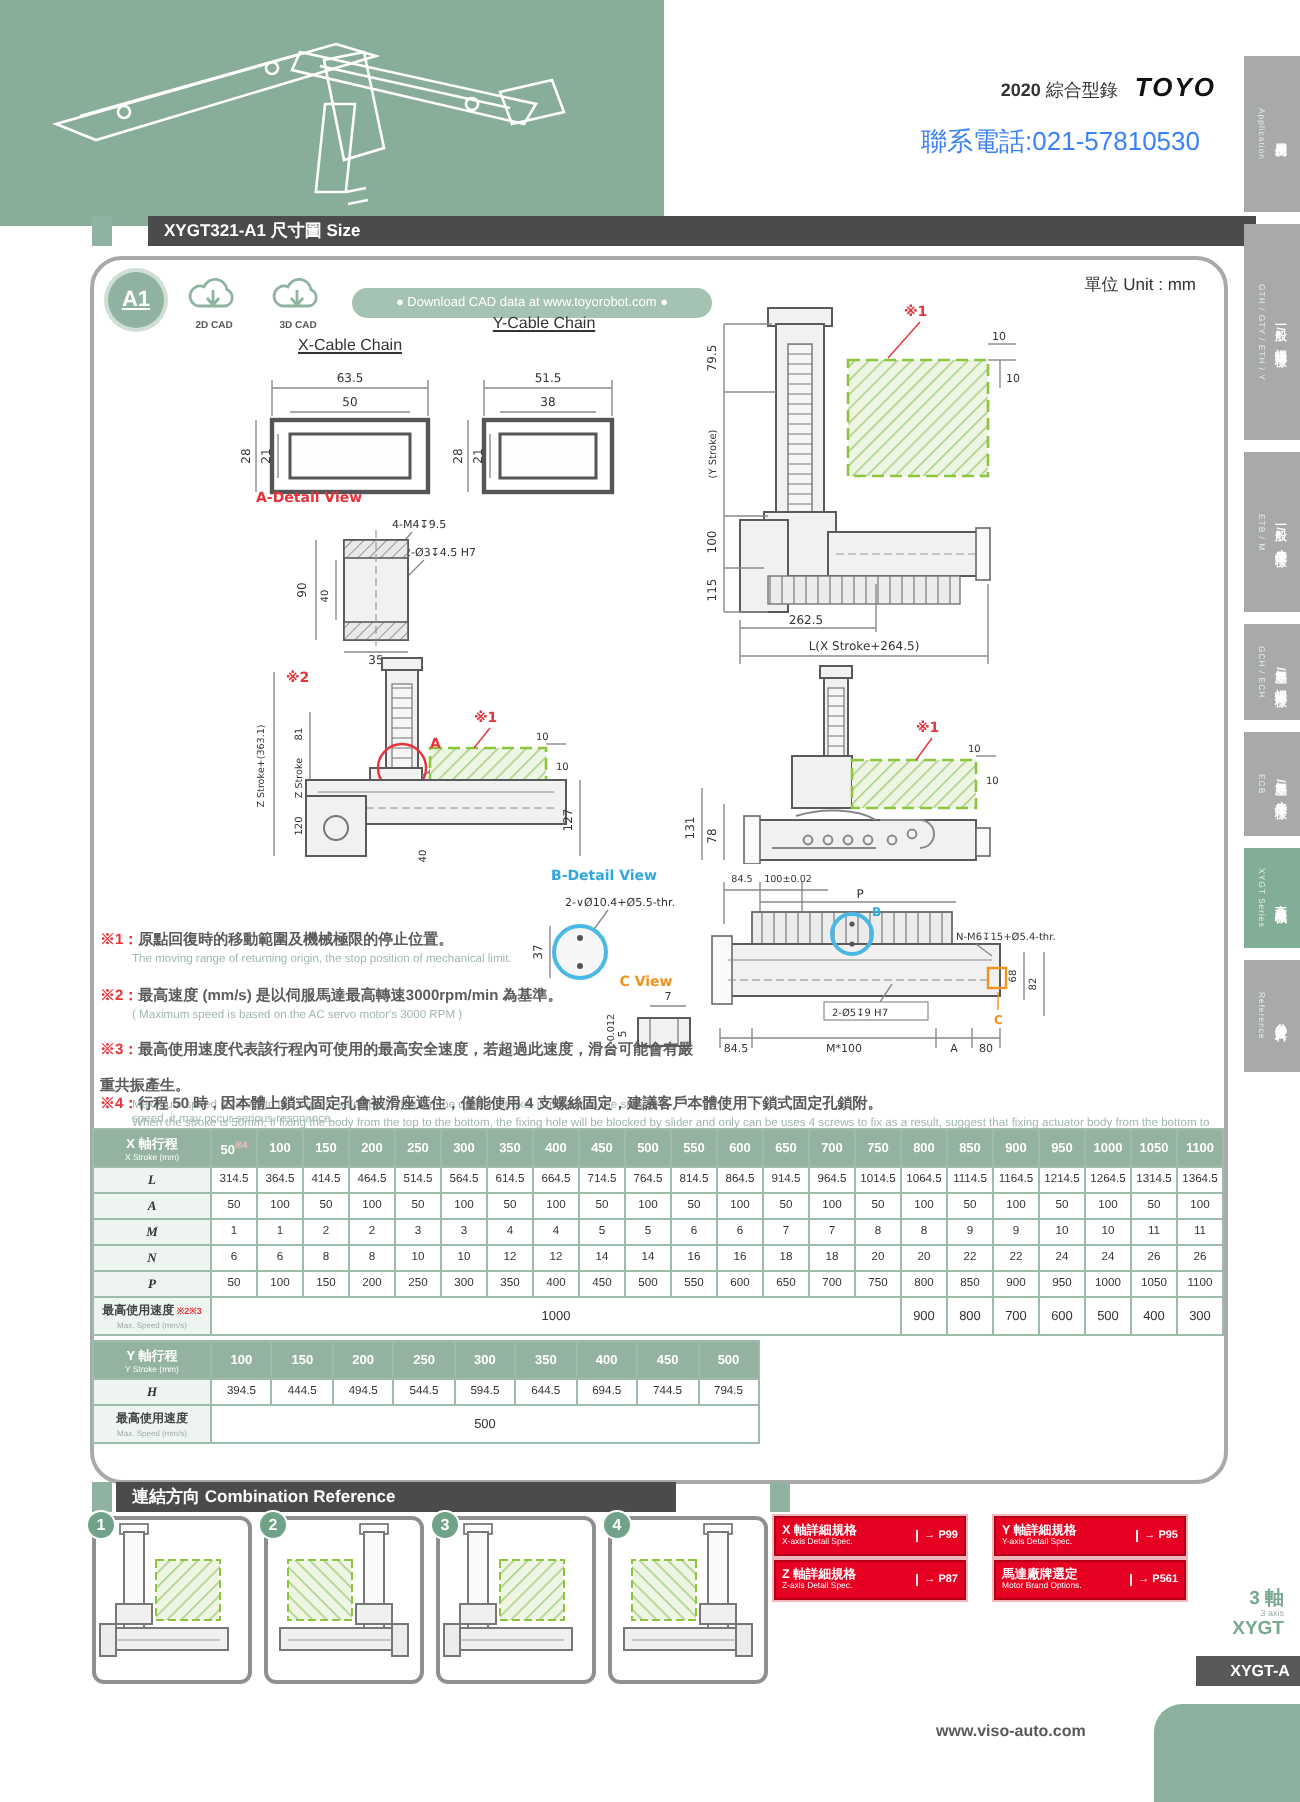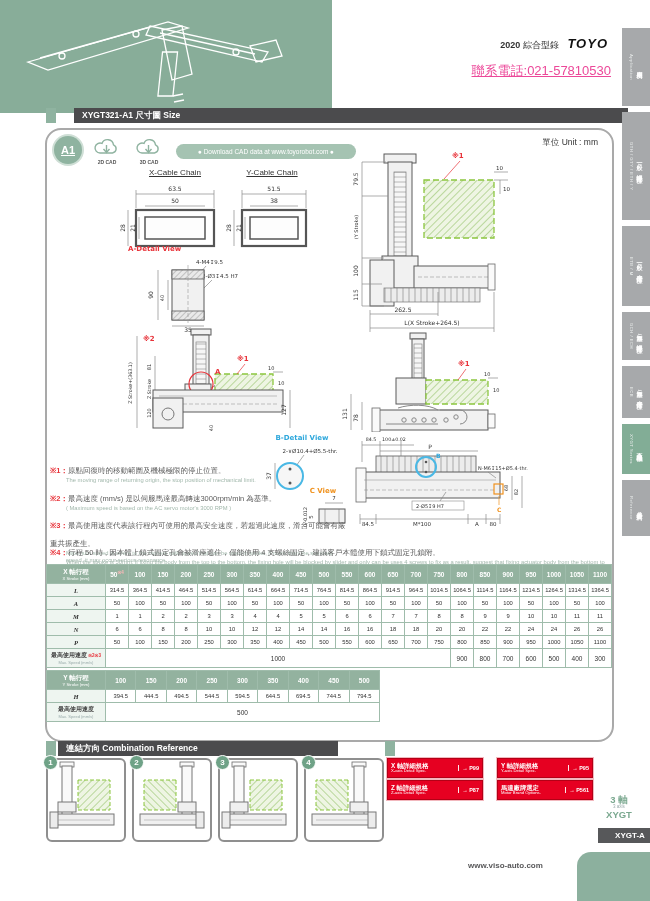--- a/index.html
+++ b/index.html
@@ -3,21 +3,21 @@
 <meta charset="utf-8">
 <style>
   html,body{margin:0;padding:0;background:#fff;font-family:"Liberation Sans",sans-serif;}
   #page{position:relative;width:650px;height:901px;background:#fff;overflow:hidden;}
   .abs{position:absolute;}
   
   #hero{left:0;top:0;width:332px;height:113px;background:#88ad99;}
   #edition{right:42px;top:36px;width:220px;text-align:right;font-size:9px;color:#333;}
   #edition .yr{font-weight:bold;}
   #edition .logo{font-weight:bold;font-style:italic;font-size:13px;letter-spacing:1px;color:#111;margin-left:6px;}
-  #phone{right:39px;top:62px;width:240px;text-align:right;font-size:13px;color:#ec4899;text-decoration:underline;}
+  #phone{right:50px;top:62px;width:240px;text-align:right;font-size:13px;color:#3b82f6;}
   
   .bar{background:#4b4b4d;color:#fff;font-size:8.5px;font-weight:bold;line-height:15px;padding-left:8px;}
   .gsq{background:#8fb3a0;width:10px;height:15px;}
   
   #box{left:45px;top:128px;width:565px;height:610px;border:2px solid #a9a9a9;border-radius:16px;background:#fff;}
   #a1badge{left:54px;top:136px;width:28px;height:28px;border-radius:50%;background:#8fb3a0;color:#fff;
     font-size:11px;font-weight:bold;text-align:center;line-height:28px;box-shadow:0 0 0 2px #cfdfd6;text-decoration:underline;}
   .cad{width:34px;text-align:center;}
   .cad .lbl{font-size:5px;font-weight:bold;color:#555;margin-top:-2px;}
   #pill{left:176px;top:144px;width:180px;height:15px;background:#a5c3b2;border-radius:8px;color:#fff;
@@ -28,21 +28,21 @@
   svg text{font-family:"DejaVu Sans",sans-serif;fill:#333;}
   .t6{font-size:6px;} .t5{font-size:5px;} .t55{font-size:5.5px;} .t48{font-size:4.8px;} .t7{font-size:7px;}
   .red{fill:#e8333a;font-weight:bold;} .blue{fill:#2fa8dc;font-weight:bold;} .org{fill:#f0921e;font-weight:bold;}
   .dim{stroke:#8a8a8a;stroke-width:.7;} .part{stroke:#5a5a5a;stroke-width:1;fill:#f1f1f1;}
   .part2{stroke:#6a6a6a;stroke-width:.8;fill:#fafafa;}
   .hz{fill:url(#hatch);stroke:#8cc63f;stroke-width:1.3;stroke-dasharray:6 3;}
   .lead{stroke:#e8333a;stroke-width:.7;fill:none;}
   
   .note{margin-bottom:3px;}
   .nref{color:#e8333a;font-weight:bold;font-size:7.5px;}
-  .nzh{color:#5c5c5c;font-size:7.5px;font-weight:normal;}
+  .nzh{color:#5c5c5c;font-size:7.5px;font-weight:bold;}
   .nen{color:#a2b8ac;font-size:5.8px;margin-left:16px;line-height:6.5px;}
   .nsub{color:#cf3b44;font-size:6.8px;font-weight:bold;margin-left:10px;}
   
   table{border-collapse:collapse;table-layout:fixed;}
   th,td{border:1px solid #9fbcab;text-align:center;padding:0;overflow:hidden;}
   thead th{background:#93b29f;color:#fff;font-size:6.5px;font-weight:bold;height:18px;}
   thead th .small{font-size:4.2px;font-weight:normal;display:block;margin-top:-1px;}
   thead th sup{color:#ffb9b9;font-size:4.5px;}
   tbody td{font-size:5.8px;color:#333;height:12px;background:#fff;}
   td.rowlabel{background:#eef5f0;font-weight:bold;font-style:italic;font-size:6.5px;font-family:"Liberation Serif",serif;}
@@ -58,21 +58,21 @@
   .spec-btn{position:absolute;width:94px;height:18px;background:#e60021;border:1px solid #b30016;color:#fff;
     display:flex;align-items:center;box-shadow:0 0 0 1px #f2b7bd;}
   .sb-text{flex:1;padding-left:3px;line-height:1;}
   .sb-zh{font-size:6.3px;font-weight:bold;} .sb-en{font-size:4.2px;}
   .sb-page{border-left:1px solid rgba(255,255,255,.9);padding:0 3px;font-size:5.5px;font-weight:bold;}
   
   .tab{position:absolute;left:622px;width:28px;background:#a7a9ab;display:flex;justify-content:center;align-items:center;gap:1px;}
   .tab.active{background:#82ad96;}
   .tab .zh{writing-mode:vertical-rl;color:#fff;font-size:6px;font-weight:bold;letter-spacing:1px;}
   .tab .en{writing-mode:vertical-rl;color:#e9eceb;font-size:4.2px;letter-spacing:.5px;}
-  #footnav{position:absolute;left:596px;top:795px;width:46px;text-align:center;line-height:1.1;}
+  #footnav{position:absolute;left:596px;top:795px;width:46px;text-align:right;line-height:1.1;}
   #footnav .a1{color:#7aa88f;font-weight:bold;font-size:9.5px;}
   #footnav .a2{color:#9aa;font-size:4.5px;}
   #footnav .a3{color:#7aa88f;font-weight:bold;font-size:9.5px;}
   #modeltab{position:absolute;left:598px;top:828px;width:64px;height:15px;background:#57585a;color:#fff;
     font-size:8px;font-weight:bold;text-align:center;line-height:15px;}
   #corner{position:absolute;left:577px;top:852px;width:73px;height:49px;background:#8cb09e;border-radius:14px 0 0 0;}
   #site{position:absolute;left:468px;top:861px;width:102px;font-size:8px;font-weight:bold;color:#58585a;}
 </style>
 </head>
 <body>
@@ -159,21 +159,21 @@
   <line class="dim" x1="27" y1="24" x2="87" y2="24"></line>
   <text class="t6" x="57" y="21" text-anchor="middle">50</text>
   <rect x="18" y="28" width="78" height="36" fill="#fff" stroke="#555" stroke-width="2.2"></rect>
   <rect x="27" y="35" width="60" height="22" fill="#fdfdfd" stroke="#555" stroke-width="1.5"></rect>
   <line class="dim" x1="10" y1="28" x2="10" y2="64"></line>
   <text class="t6" x="7" y="46" text-anchor="middle" transform="rotate(-90 7 46)">28</text>
   <line class="dim" x1="21" y1="35" x2="21" y2="57"></line>
   <text class="t6" x="17" y="46" text-anchor="middle" transform="rotate(-90 17 46)">21</text>
 </svg>
 
-<div class="abs dlabel" style="left:222px;top:168px;width:100px;">Y-Cable Chain</div>
+<div class="abs dlabel" style="left:222px;top:157px;width:100px;">Y-Cable Chain</div>
 <svg class="abs" style="left:222px;top:182px;" width="100" height="78">
   <line class="dim" x1="20" y1="12" x2="84" y2="12"></line>
       <line class="dim" x1="20" y1="8" x2="20" y2="26"></line>
       <line class="dim" x1="84" y1="8" x2="84" y2="26"></line>
   <text class="t6" x="52" y="9" text-anchor="middle">51.5</text>
   <line class="dim" x1="28" y1="24" x2="76" y2="24"></line>
   <text class="t6" x="52" y="21" text-anchor="middle">38</text>
   <rect x="20" y="28" width="64" height="36" fill="#fff" stroke="#555" stroke-width="2.2"></rect>
   <rect x="28" y="35" width="48" height="22" fill="#fdfdfd" stroke="#555" stroke-width="1.5"></rect>
   <line class="dim" x1="12" y1="28" x2="12" y2="64"></line>

